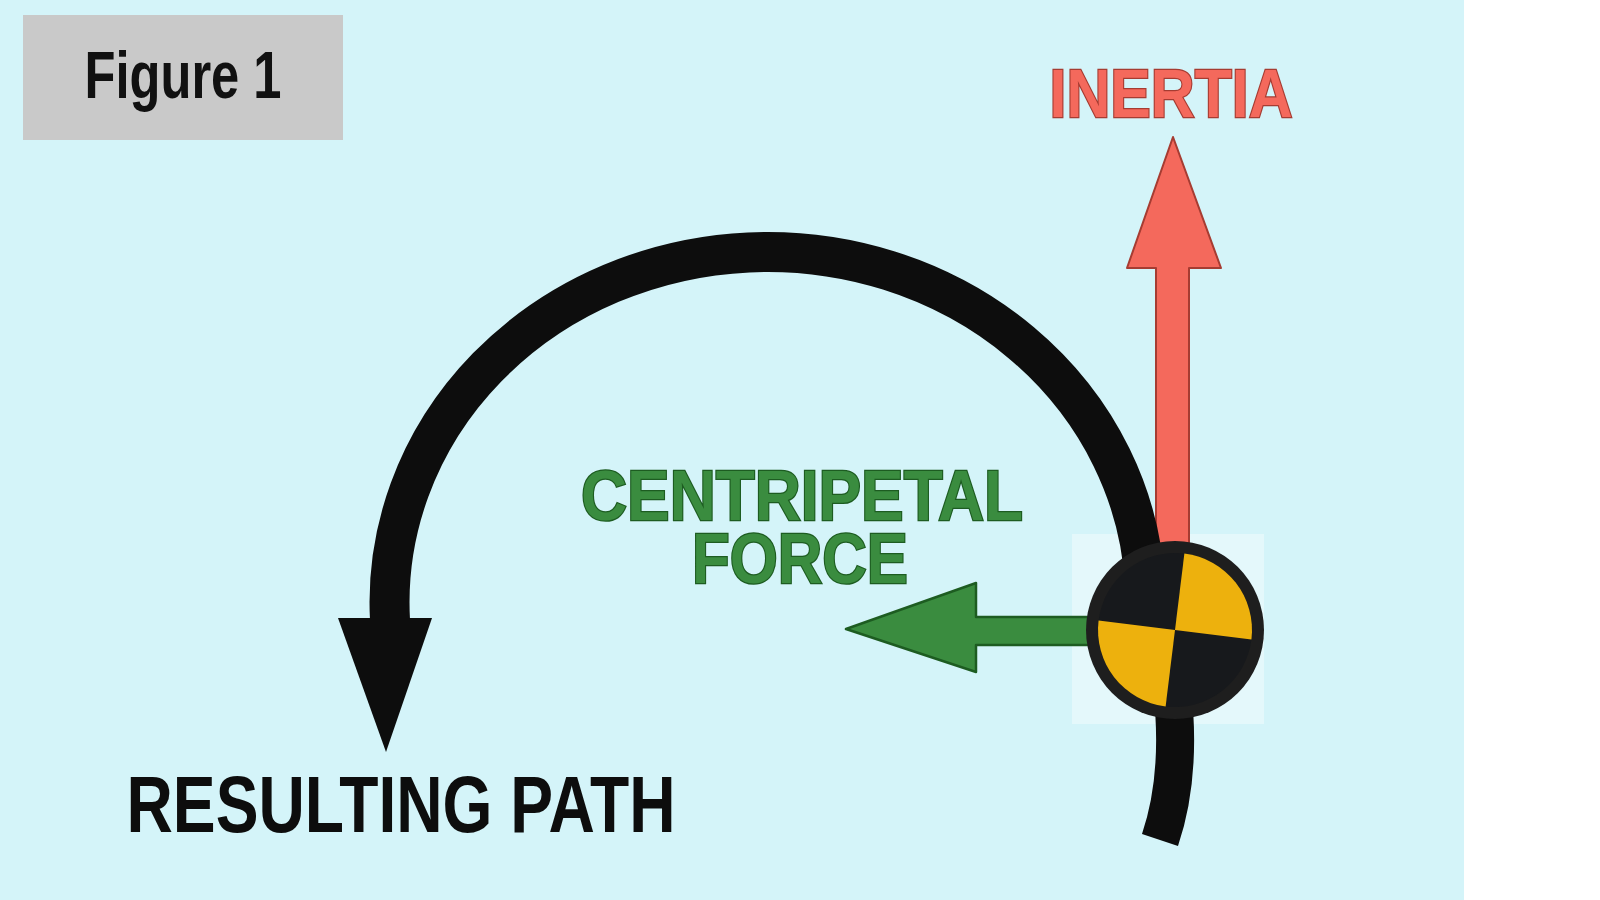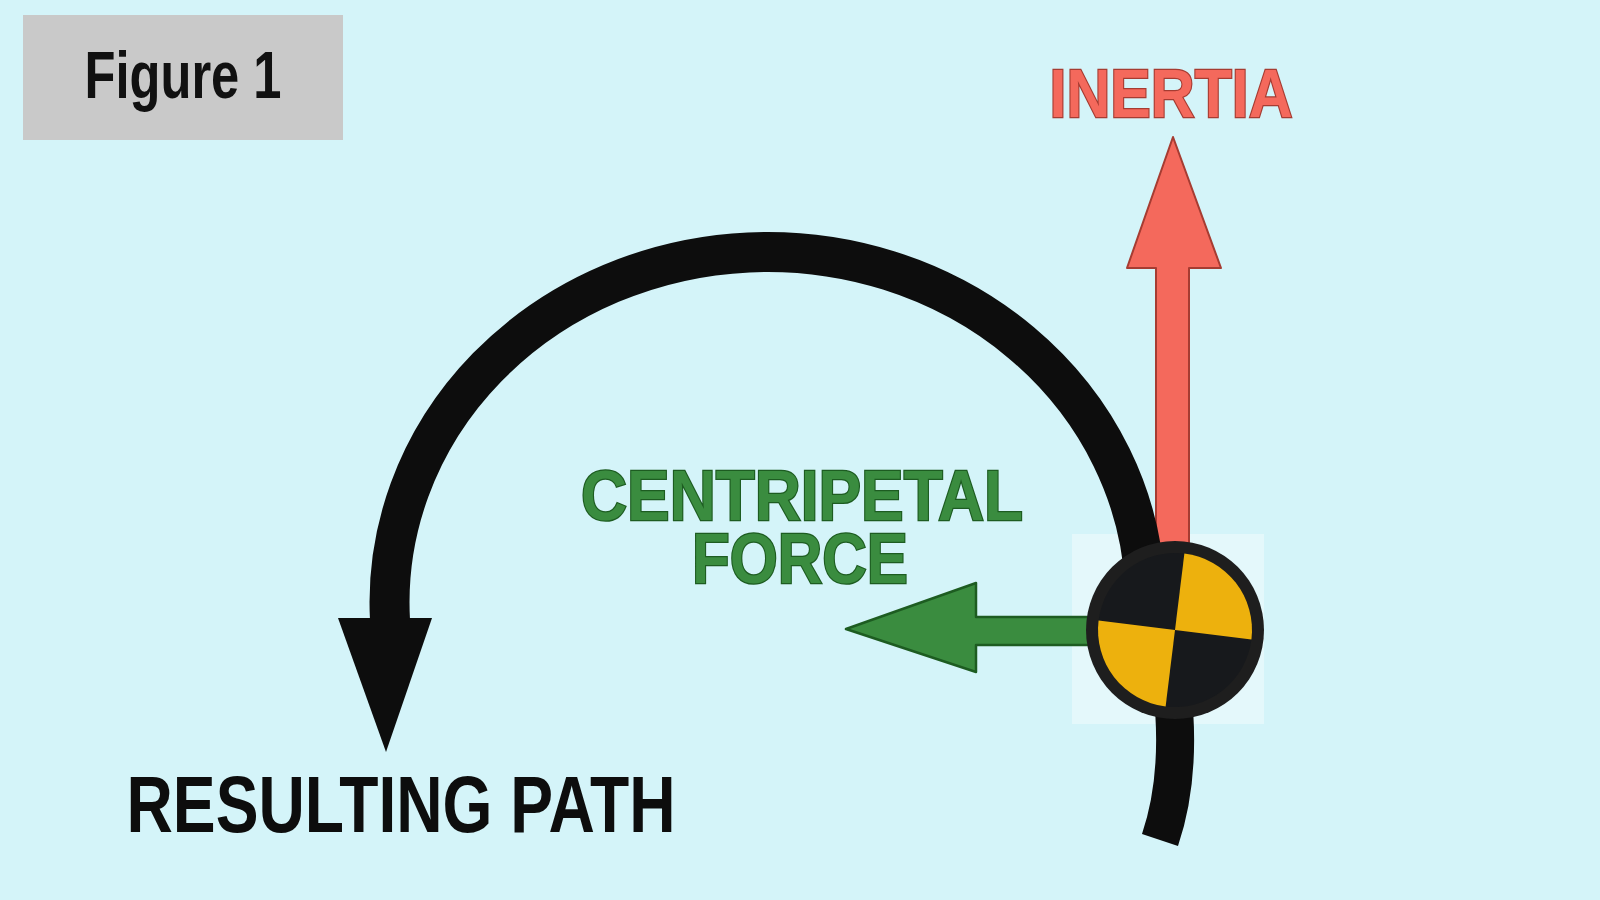--- a/index.html
+++ b/index.html
@@ -2,21 +2,21 @@
 <html style="--background: #d4f4f9; --figure_box_bg: #c9c9c9; --figure_text: #111111; --inertia_fill: #f4695c; --inertia_stroke: #a63c32; --green_fill: #3a8c3f; --green_stroke: #1d5c21; --path_black: #0d0d0d; --dummy_yellow: #edb10d; --dummy_black: #17191c; --dummy_ring: #1e1e1e; --highlight_box: rgba(255,255,255,0.38);"><head>
 <meta charset="utf-8">
 <style>
   html, body {
     margin: 0;
     padding: 0;
     background: #ffffff;
   }
   .stage {
     position: relative;
-    width: 1600px;
+    width: 1464px;
     height: 900px;
     overflow: hidden;
     background: var(--background, #d4f4f9);
     font-family: "Liberation Sans", sans-serif;
   }
   svg.diagram {
     position: absolute;
     inset: 0;
     display: block;
   }

